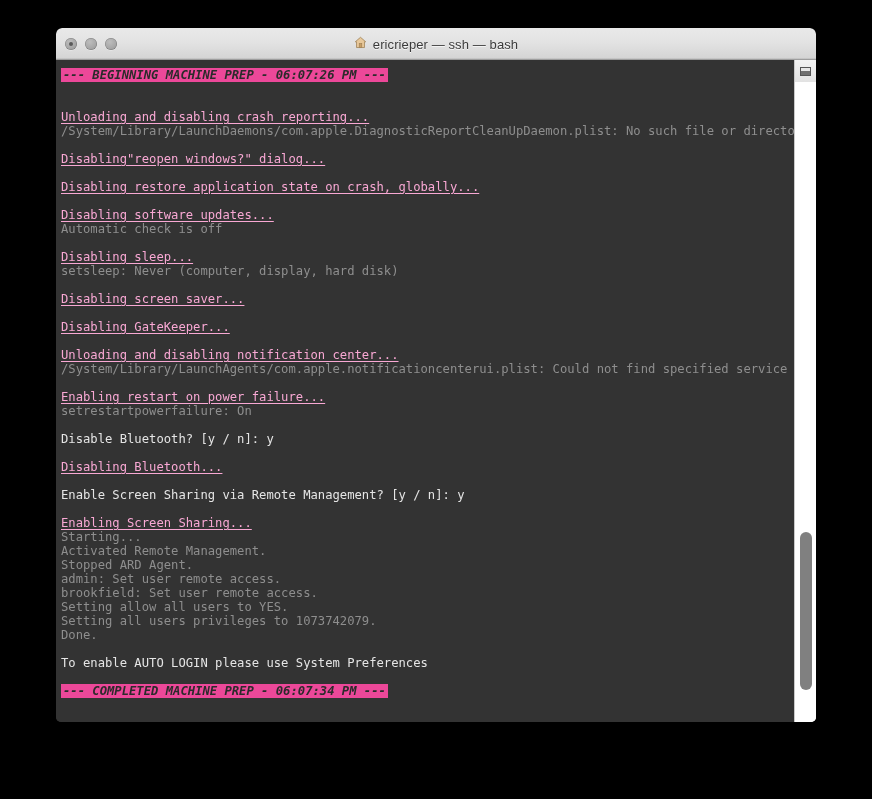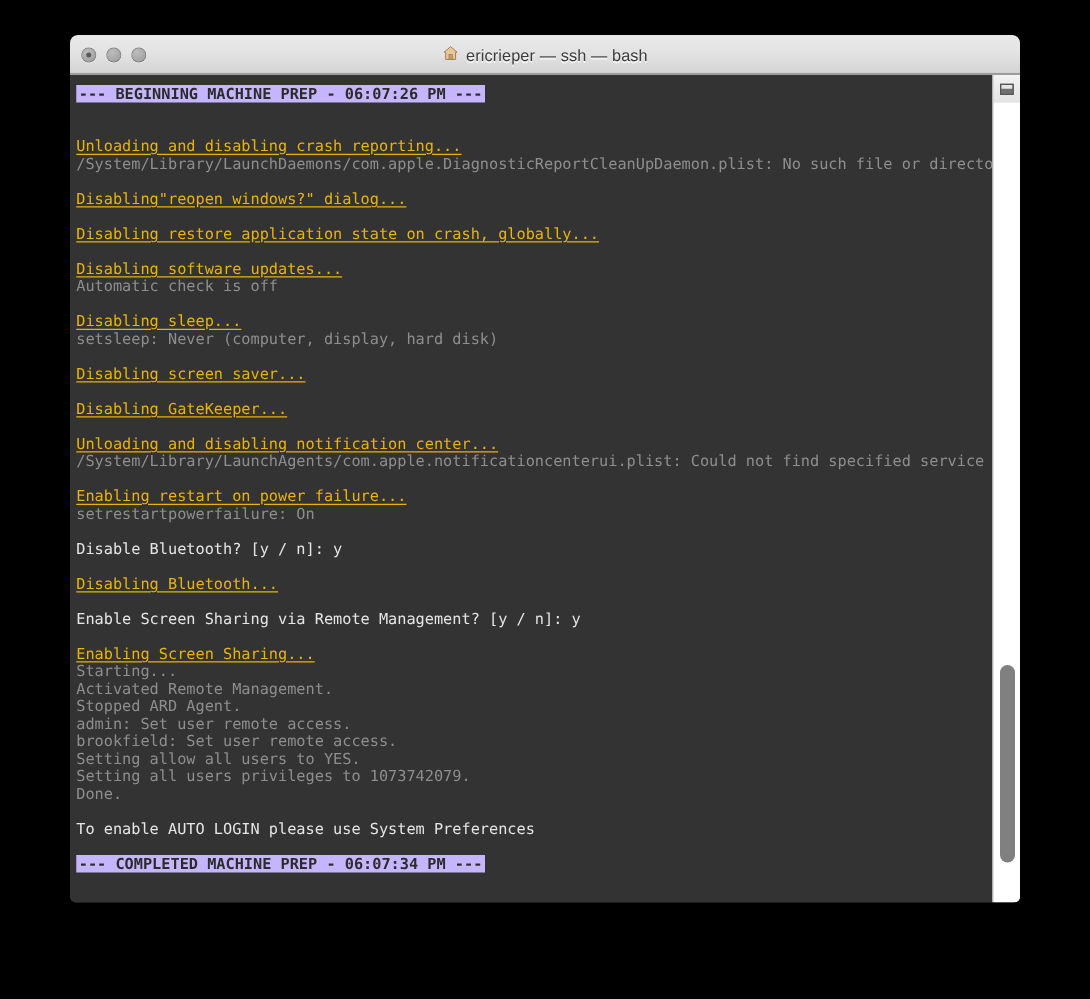--- a/index.html
+++ b/index.html
@@ -98,27 +98,28 @@
     line-height: 14px;
     color: #c8c8c8;
     white-space: pre;
     overflow: hidden;
   }
   .ln { display: block; height: 14px; }
   .ln.blank { color: transparent; }
 
   
   .t-banner {
-    background: #c4b5fd;
+    background: #ec4899;
     color: #2b2b2b;
     font-weight: bold;
     padding: 0 2px;
+    font-style: italic;
   }
   .t-cyan {
-    color: #eab308;
+    color: #f9a8d4;
     text-decoration: underline;
     text-underline-offset: 2px;
   }
   .t-dim  { color: #8e8e8e; }
   .t-white{ color: #e5e5e5; }
 
   
   #scrollbar {
     position: absolute;
     right: 0;

